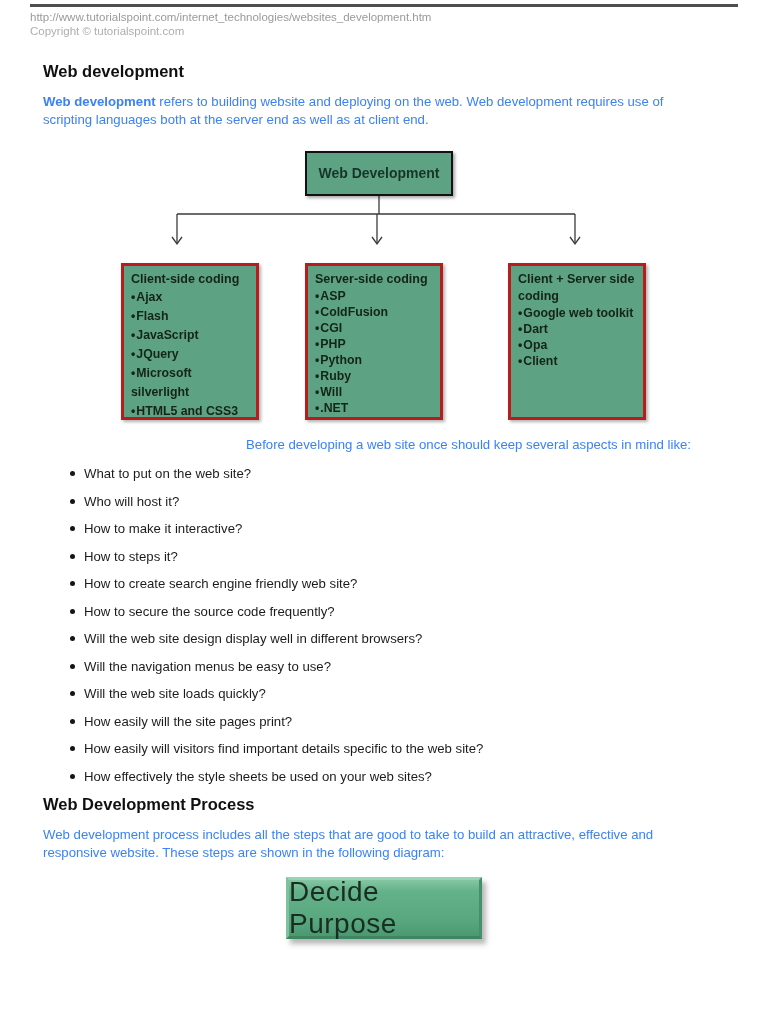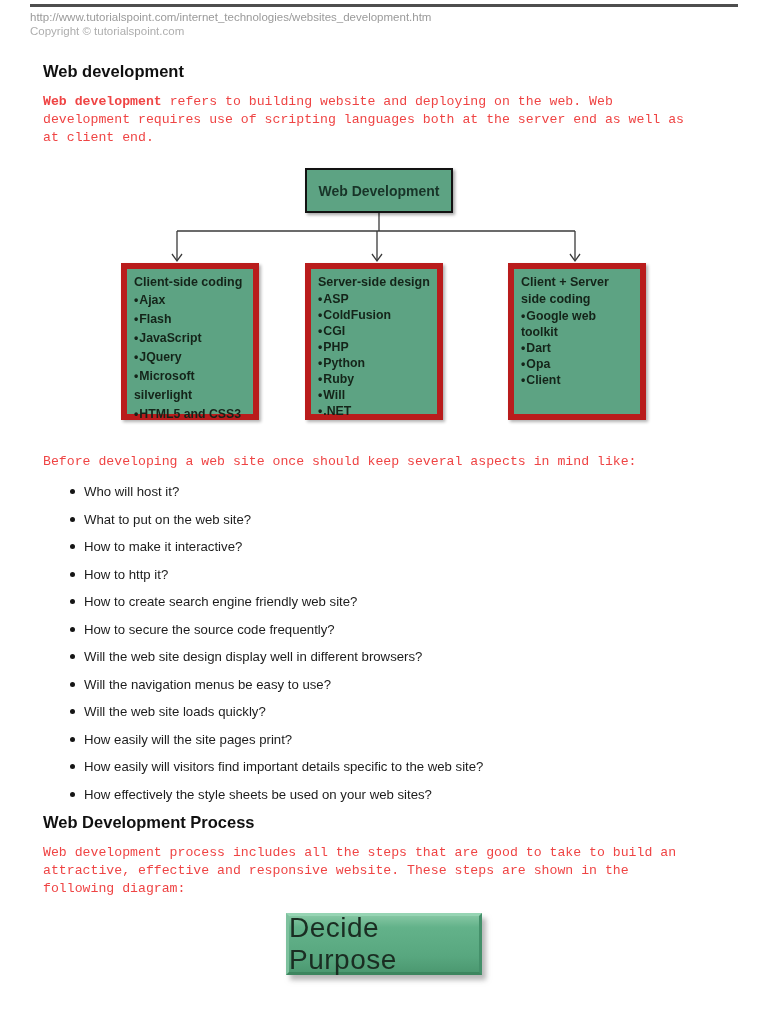--- a/index.html
+++ b/index.html
@@ -13,41 +13,41 @@
              font-weight:600; color:#141414; text-shadow:2px 2px 1px #c6c6c6; }
   .rule { margin-top:4px; height:3px; background:#4e4e4e; }
   .meta { display:flex; justify-content:space-between; align-items:baseline; margin-top:3px;
           font-size:11.5px; line-height:14px;flex-direction:column; }
   .meta .url { color:#9a9a9a; }
   .meta .copyright { color:#aeaeae; }
 
   
   .indent { margin-left:13px; }
   h2.sec { font-size:16.5px; line-height:19px; font-weight:bold; color:#101010; }
-  p.body { font-size:13.2px; line-height:1.35; max-width:648px; color:#ef4444;font-family:Liberation Mono, monospace; }
+  p.body { font-size:13.2px; line-height:1.35; max-width:648px; color:#3b82f6; }
   .intro h2 { margin-top:24px; }
   .intro p { margin-top:12px; }
 
   
   .diagram { position:relative; margin-top:22px; height:252px; }
   .rootbox { position:absolute; left:275px; top:0; width:148px; height:45px; background:#5da383;
              border:2px solid #121212; box-shadow:2px 2px 3px rgba(0,0,0,0.35);
              display:flex; align-items:center; justify-content:center;
              font-size:14px; font-weight:600; color:#183428; }
   svg.connectors { position:absolute; left:0; top:0; }
-  .dbox { position:absolute; top:95px; width:138px; height:157px; background:#5da383;
-          border:6px solid #b91c1c; box-shadow:2px 2px 3px rgba(0,0,0,0.3); padding:5px 7px; }
+  .dbox { position:absolute; top:112px; width:138px; height:157px; background:#5da383;
+          border:3px solid #b91c1c; box-shadow:2px 2px 3px rgba(0,0,0,0.3); padding:5px 7px; }
   .dbox h3 { font-size:12.5px; line-height:17px; font-weight:bold; color:#142419; }
   .dbox ul { list-style:none; }
   .dbox li { font-size:12.3px; line-height:16px; font-weight:600; color:#142419; }
   .dbox li::before { content:"\2022"; margin-right:1px; }
   .dbox:nth-of-type(1) li { line-height:19px; }
 
   
-  .lead { margin-top:33px; }
+  .lead { margin-top:33px;text-align:right; }
   ul.aspects { list-style:none; margin-top:12px; padding-left:27px; }
   ul.aspects li { position:relative; padding-left:14px; font-size:13.2px; line-height:17px;
                   margin-bottom:10.5px; color:#1c1c1c; }
   ul.aspects li::before { content:""; position:absolute; left:0; top:6px; width:5px; height:5px;
                           border-radius:50%; background:#151515; }
 
   
   .process h2 { margin-top:7px; }
   .process p { margin-top:12px; }
 
@@ -99,21 +99,21 @@
             <ul>
               <li>Ajax</li>
               <li>Flash</li>
               <li>JavaScript</li>
               <li>JQuery</li>
               <li>Microsoft silverlight</li>
               <li>HTML5 and CSS3</li>
             </ul>
           </div>
           <div class="dbox" style="left: 275px;">
-            <h3>Server-side design</h3>
+            <h3>Server-side coding</h3>
             <ul>
               <li>ASP</li>
               <li>ColdFusion</li>
               <li>CGI</li>
               <li>PHP</li>
               <li>Python</li>
               <li>Ruby</li>
               <li>Will</li>
               <li>.NET</li>
             </ul>
@@ -126,24 +126,24 @@
               <li>Opa</li>
               <li>Client</li>
             </ul>
           </div>
         </div>
     </div>
 
     <section class="indent">
       <p class="body lead">Before developing a web site once should keep several aspects in mind like:</p>
       <ul class="aspects">
+          <li>What to put on the web site?</li>
           <li>Who will host it?</li>
-          <li>What to put on the web site?</li>
           <li>How to make it interactive?</li>
-          <li>How to http it?</li>
+          <li>How to steps it?</li>
           <li>How to create search engine friendly web site?</li>
           <li>How to secure the source code frequently?</li>
           <li>Will the web site design display well in different browsers?</li>
           <li>Will the navigation menus be easy to use?</li>
           <li>Will the web site loads quickly?</li>
           <li>How easily will the site pages print?</li>
           <li>How easily will visitors find important details specific to the web site?</li>
           <li>How effectively the style sheets be used on your web sites?</li>
         </ul>
     </section>

